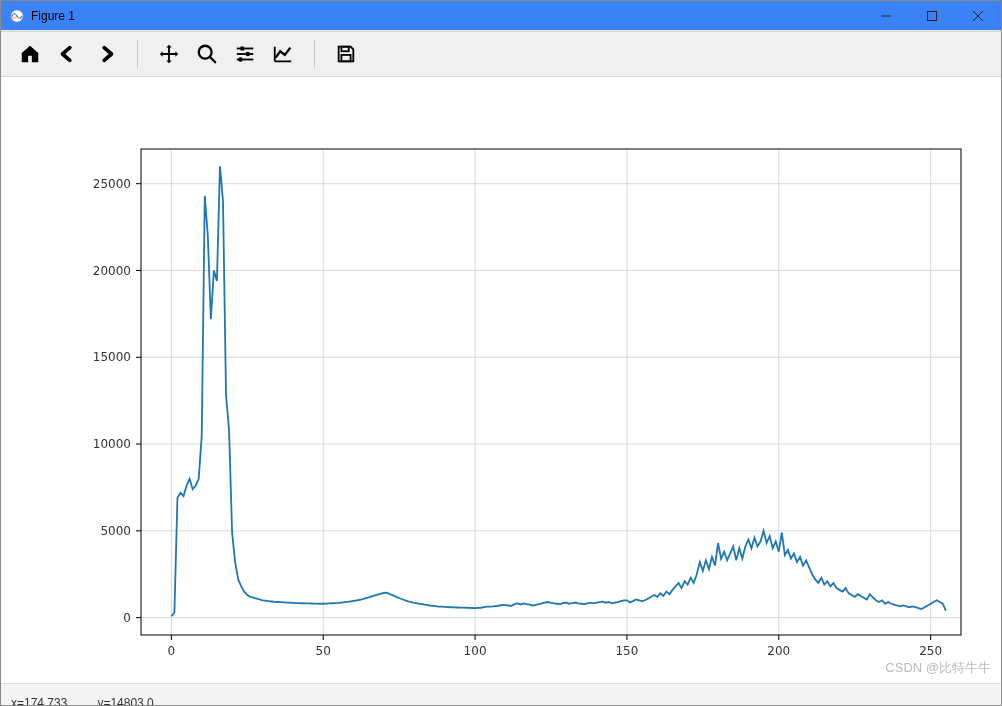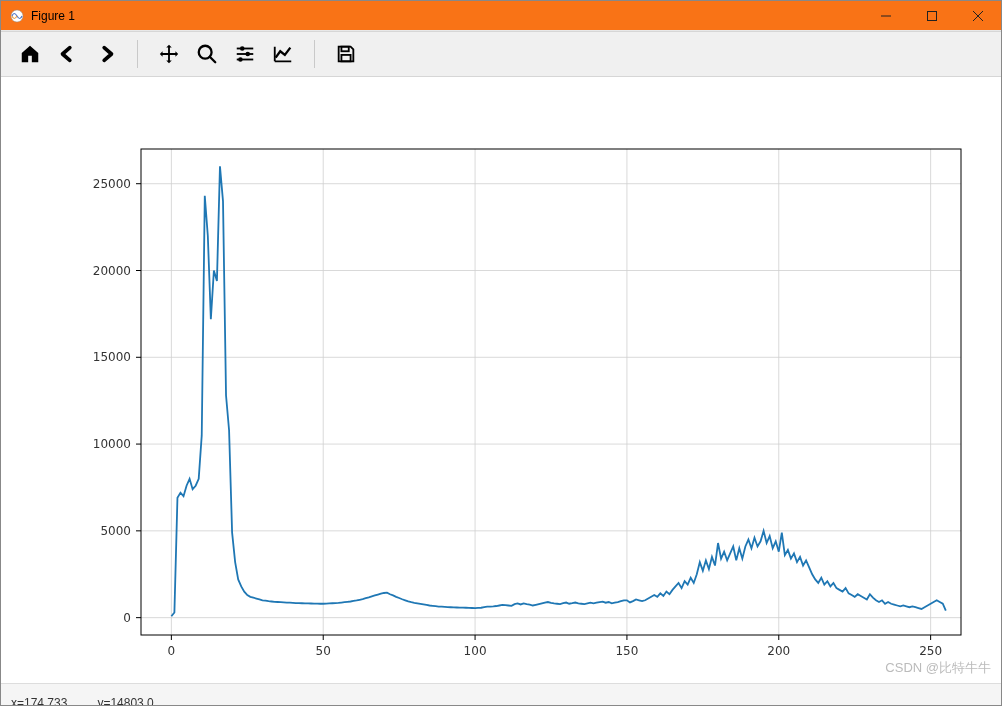--- a/index.html
+++ b/index.html
@@ -1,17 +1,17 @@
 <!DOCTYPE html>
 <html><head>
   <meta charset="utf-8">
   <style>
     * { margin: 0; padding: 0; box-sizing: border-box; }
     body { font-family: "Segoe UI", Tahoma, sans-serif; background: #fff; width: 1002px; height: 706px; overflow: hidden; border: 1px solid #888; }
-    .titlebar { height: 30px; background: #f97316; display: flex; align-items: center; padding: 0 0 0 8px; border-bottom: 1px solid #e8e8e8; }
+    .titlebar { height: 30px; background: #3b82f6; display: flex; align-items: center; padding: 0 0 0 8px; border-bottom: 1px solid #e8e8e8; }
     .titlebar-icon { width: 16px; height: 16px; margin-right: 6px; }
     .titlebar-text { font-size: 12px; color: #000; flex: 1; }
     .win-controls { display: flex; height: 100%; }
     .win-btn { width: 46px; height: 100%; display: flex; align-items: center; justify-content: center; color: #222; }
     .win-btn svg { width: 10px; height: 10px; }
     .toolbar { height: 46px; background: #f0f0f0; border-bottom: 1px solid #d6d6d6; display: flex; align-items: center; padding: 0 10px; gap: 0; border-top: 1px solid #d6d6d6; }
     .tool-btn { width: 38px; height: 38px; display:flex; align-items:center; justify-content:center; border-radius:2px; }
     .tool-sep { width: 1px; height: 28px; background: #c9c9c9; margin: 0 12px; }
     .plot-area { position: relative; height: calc(100% - 30px - 46px - 22px); background: #fff; }
     .statusbar { height: 39px; background: #f5f5f5; border-top: 1px solid #ddd; display: flex; align-items: center; padding: 0 10px; font-size: 12px; color: #333; gap: 30px; }

